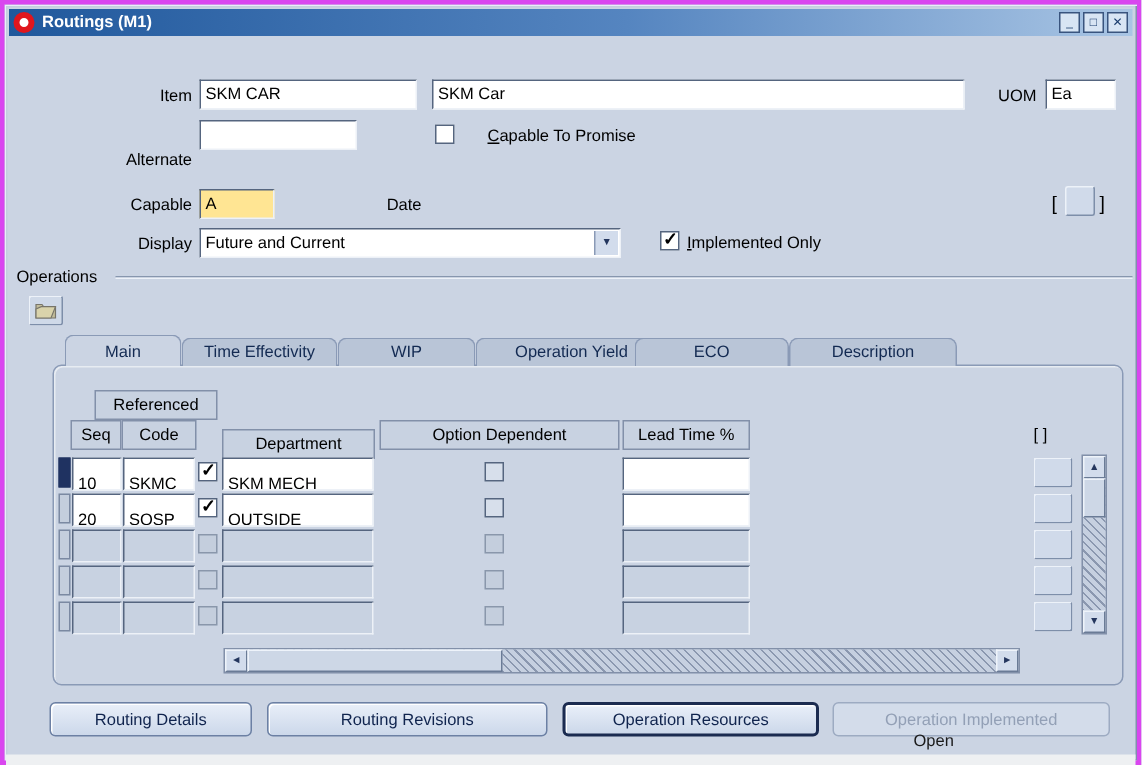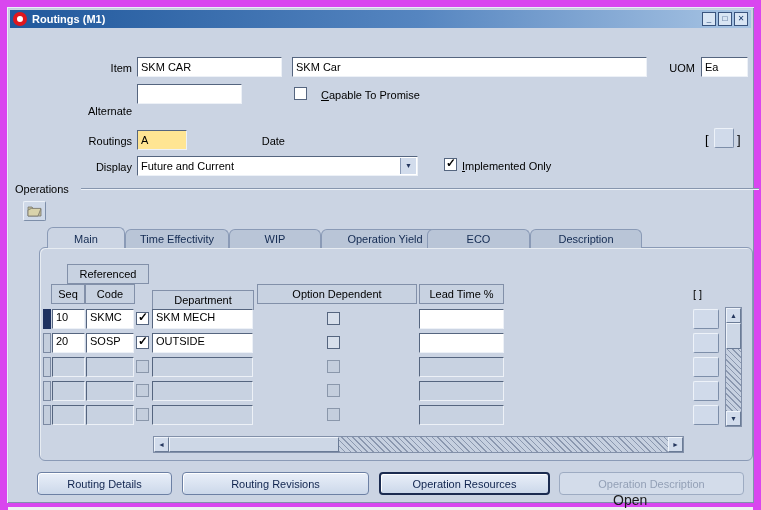--- a/index.html
+++ b/index.html
@@ -1,18 +1,18 @@
 <!DOCTYPE html>
 <html><head>
 <meta charset="utf-8">
 <style>
   * { box-sizing: border-box; margin: 0; padding: 0; }
   body { font-family: "Liberation Sans", sans-serif; background: #fff; }
   #screen { position: relative; width: 761px; height: 510px; background: #fff; overflow: hidden; }
-  .win { position: absolute; inset: 0; background: #cbd4e3; border: 7px solid #d946ef;
+  .win { position: absolute; inset: 0; background: #cbd4e3; border: 3px solid #d946ef;
          box-shadow: inset 1px 1px 0 #e9eff8, inset -1px -1px 0 #8091ad, inset 2px 2px 0 #c3cfdf; }
   .titlebar { position: absolute; left: 3px; top: 3px; right: 3px; height: 18px;
               background: linear-gradient(90deg, #20589c 0%, #5585c0 55%, #a9c5e4 100%);
               display: flex; align-items: center; padding: 0 3px; z-index: 8; }
   .logo { width: 14px; height: 14px; border-radius: 50%; background: #fff; border: 4px solid #e0161d; flex: 0 0 auto; }
   .titletext { color: #fff; font-size: 11px; font-weight: bold; margin-left: 5px; flex: 1 1 auto; white-space: nowrap; }
   .winbtn { width: 14px; height: 14px; margin-left: 2px; background: #d8e5f4; border: 1px solid #39547e;
             color: #173a6b; font-size: 8px; line-height: 11px; text-align: center; cursor: pointer; }
   .lbl { position: absolute; font-size: 11px; color: #000; text-align: right; white-space: nowrap; }
   .lbl.left { text-align: left; }
@@ -34,42 +34,42 @@
   .tab { position: absolute; top: 222px; height: 19px; background: #b9c5d7; border: 1px solid #8a9ab6;
          border-bottom: none; border-radius: 6px 6px 0 0; font-size: 11px; color: #132a52;
          text-align: center; line-height: 18px; z-index: 2; cursor: pointer; }
   .tab.active { top: 220px; height: 21px; background: #cbd4e3; z-index: 4; line-height: 22px; }
   .panel { position: absolute; left: 32px; top: 240px; width: 714px; height: 214px; background: #cbd4e3;
            border: 1px solid #8a9ab6; border-radius: 6px; z-index: 1;
            box-shadow: inset 1px 1px 0 rgba(255,255,255,.55); }
   .hcell { position: absolute; height: 20px; background: #c8d2e1; border: 1px solid #8290a9;
            font-size: 11px; color: #000; text-align: center; line-height: 18px; z-index: 5; overflow: hidden; }
   .gfld { position: absolute; height: 20px; border: 1px solid; border-color: #55657f #edf1f7 #edf1f7 #55657f;
-          font-size: 11px; color: #000; padding: 0 3px; line-height: 14px; z-index: 5; background: #fff;
+          font-size: 11px; color: #000; padding: 10px 3px; line-height: 14px; z-index: 5; background: #fff;
           white-space: nowrap; overflow: hidden; }
   .gfld.empty { background: #c8d2e1; }
   .rec { position: absolute; width: 8px; height: 20px; background: #c4cedd; border: 1px solid #7b89a2; z-index: 5; cursor: pointer; }
   .rec.cur { background: #1f3261; border-color: #1f3261; }
   .flexcell { position: absolute; width: 26px; height: 20px; background: #d0daea; border: 1px solid;
               border-color: #edf2f9 #7d8ea9 #7d8ea9 #edf2f9; border-radius: 2px; z-index: 5; cursor: pointer; }
   .sb { position: absolute; background: #c2cddd; border: 1px solid #8290a9; z-index: 5; }
   .sbtn { position: absolute; background: #d2dcec; border: 1px solid; border-color: #eef3fa #6a7b96 #6a7b96 #eef3fa;
           color: #24365e; font-size: 7px; display: flex; align-items: center; justify-content: center; cursor: pointer; }
   .hatch { position: absolute; background-color: #c6d0e0;
            background-image: repeating-linear-gradient(45deg, rgba(90,105,135,.55) 0 1px, transparent 1px 4px); }
   .thumb { position: absolute; background: #cdd7e6; border: 1px solid; border-color: #eef3fa #6a7b96 #6a7b96 #eef3fa; cursor: pointer; }
   .btn { position: absolute; height: 23px; background: linear-gradient(180deg, #e9eff9, #ccd8ea);
          border: 1px solid #6c80a4; border-radius: 4px; box-shadow: inset 1px 1px 0 #fff;
          font-size: 11px; color: #10244e; display: flex; align-items: center; justify-content: center; cursor: pointer; }
   .btn.default { border: 2px solid #1b2b50; }
   .btn.disabled { color: #93a0b6; background: #d3dcea; box-shadow: none; border-color: #9dabc2; cursor: default; }
   .ulf::first-letter { text-decoration: underline; }
   .bracket { position: absolute; font-size: 13px; color: #000; }
   .band { position: absolute; left: 1px; right: 1px; top: 500px; height: 10px; background: #eef0f2; z-index: 6; }
-  .opentext { position: absolute; left: 606px; top: 485px; font-size: 14px; color: #1a1a1a; z-index: 7; }
+  .opentext { position: absolute; left: 606px; top: 485px; font-size: 11px; color: #1a1a1a; z-index: 7; }
 </style>
 </head>
 <body>
 
 <div id="screen">
   <div class="win">
 
     <div class="titlebar">
       <span class="logo"></span>
       <span class="titletext">Routings (M1)</span>
@@ -82,23 +82,23 @@
     <div class="fld" style="left:130px;top:50px;width:145px">SKM CAR</div>
     <div class="fld" style="left:285px;top:50px;width:355px">SKM Car</div>
     <div class="lbl" style="left:645px;top:55px;width:43px">UOM</div>
     <div class="fld" style="left:694px;top:50px;width:47px">Ea</div>
 
     <div class="lbl" style="left:38px;top:98px;width:87px">Alternate</div>
     <div class="fld" style="left:130px;top:77px;width:105px"></div>
     <div class="chk" style="left:287px;top:80px">
       <span class="mark"></span>
     </div>
-    <div class="lbl left ulf" style="left:314px;top:82px;width:150px">Capable To Promise</div>
-
-    <div class="lbl" style="left:38px;top:128px;width:87px">Routings</div>
+    <div class="lbl left ulf" style="left:322px;top:82px;width:150px">Capable To Promise</div>
+
+    <div class="lbl" style="left:38px;top:128px;width:87px">Capable</div>
     <div class="fld yellow" style="left:130px;top:123px;width:50px">A</div>
     <div class="lbl" style="left:230px;top:128px;width:48px">Date</div>
     <span class="bracket" style="left:698px;top:125px">[</span>
     <div class="flexcell" style="left:707px;top:121px;width:20px;height:20px"></div>
     <span class="bracket" style="left:730px;top:125px">]</span>
 
     <div class="lbl" style="left:38px;top:154px;width:87px">Display</div>
     <div class="fld" style="left:130px;top:149px;width:281px">
       <span>Future and Current</span>
       <span class="combo-arrow">▼</span>
@@ -209,19 +209,19 @@
     <div class="sb" style="left:146px;top:429px;width:531px;height:17px">
       <div class="sbtn" style="left:0;top:0;bottom:0;width:15px">◄</div>
       <div class="hatch" style="left:15px;right:15px;top:0;bottom:0"></div>
       <div class="thumb" style="left:15px;top:0;bottom:0;width:170px"></div>
       <div class="sbtn" style="right:0;top:0;bottom:0;width:15px">►</div>
     </div>
 
     <div class="btn" style="left:175px;top:465px;width:187px">Routing Revisions</div>
     <div class="btn" style="left:30px;top:465px;width:135px">Routing Details</div>
     <div class="btn default" style="left:372px;top:465px;width:171px">Operation Resources</div>
-    <div class="btn disabled" style="left:552px;top:465px;width:185px">Operation Description</div>
+    <div class="btn disabled" style="left:552px;top:465px;width:185px">Operation Implemented</div>
 
     <div class="band"></div>
     <div class="opentext">Open</div>
 
   </div>
 </div>
 
 </body></html>

